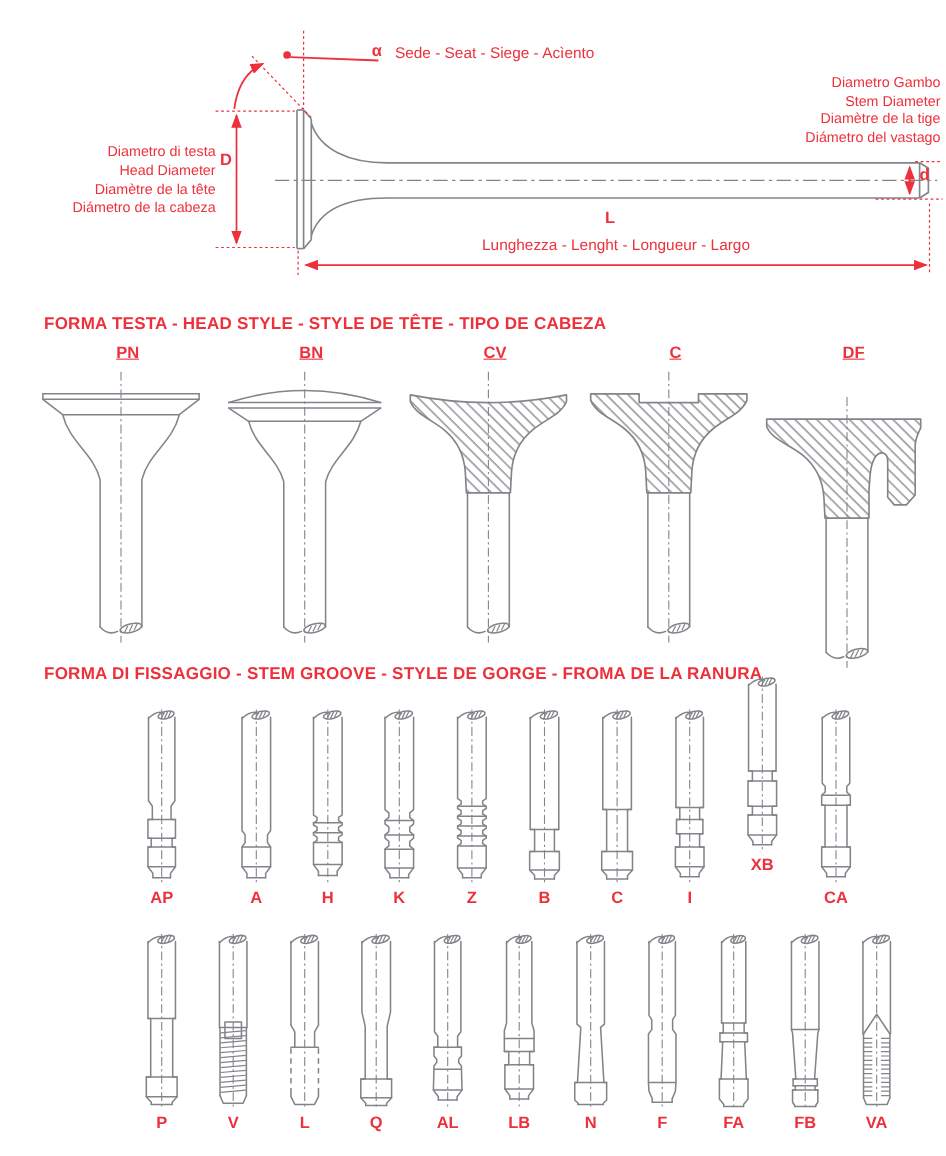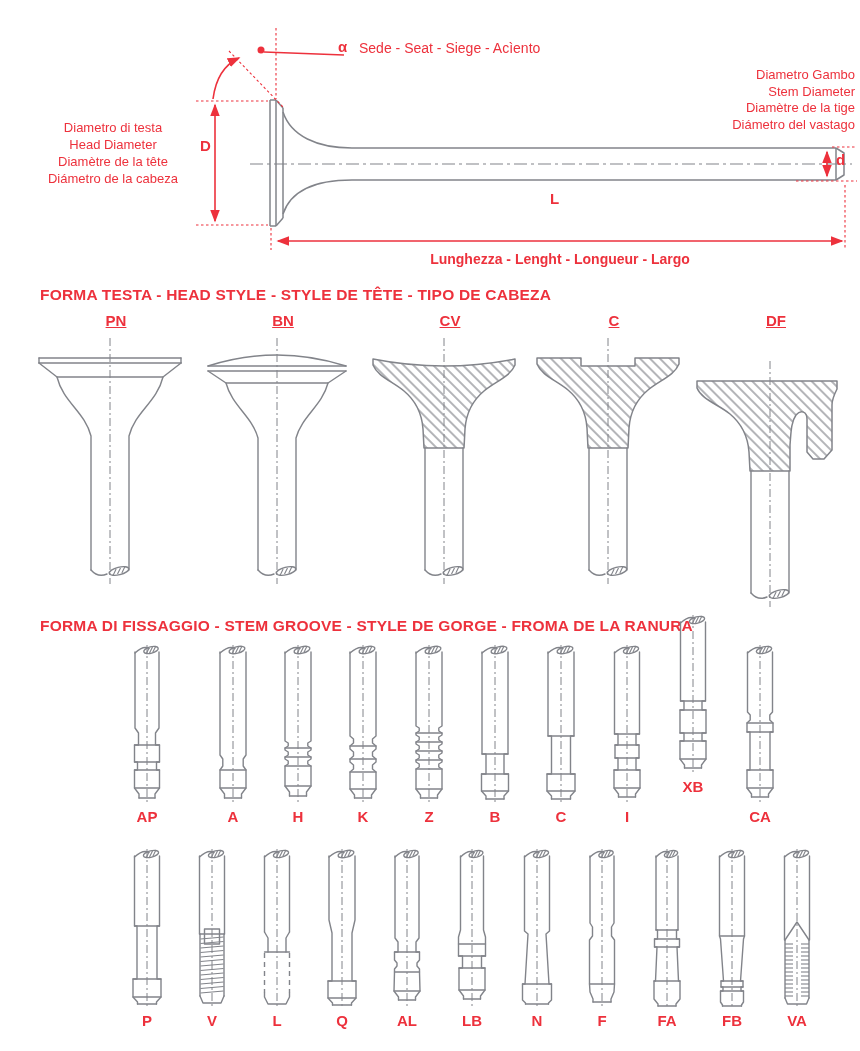--- a/index.html
+++ b/index.html
@@ -4,21 +4,21 @@
 <style>
   :root { --accent:#ed313c; --line:#82848a; }
   html,body{margin:0;padding:0;background:#fff;}
   #page{position:relative;width:860px;height:1051px;background:#fff;overflow:hidden;
         font-family:"Liberation Sans",sans-serif;}
   .sec-title{position:absolute;font-weight:bold;font-size:15.5px;letter-spacing:.2px;color:var(--accent);white-space:nowrap;}
   .dimtext{position:absolute;color:var(--accent);font-size:13px;font-weight:400;line-height:17px;}
   .dimtext.ralign{text-align:right;}
   .sym{position:absolute;color:var(--accent);font-weight:bold;font-size:15px;}
   .seat-label{position:absolute;color:var(--accent);font-size:14px;font-weight:500;white-space:nowrap;}
-  .len-label{position:absolute;color:var(--accent);font-size:14px;font-weight:700;text-align:center;margin-top:37px;}
+  .len-label{position:absolute;color:var(--accent);font-size:14px;font-weight:400;text-align:center;}
   svg{display:block;}
   .fig{position:absolute;display:flex;flex-direction:column;align-items:center;}
   .fig-label{color:var(--accent);font-weight:bold;font-size:15px;line-height:18px;text-align:center;margin-top:2px;}
   .fig-label.above{margin:0 0 2px 12px;text-decoration:underline;}
   .ln{fill:none;stroke:var(--line);stroke-width:1.4;stroke-linejoin:round;stroke-linecap:round;}
   .lnd{fill:none;stroke:var(--line);stroke-width:1.4;stroke-dasharray:5 4;}
   .lnt{stroke:var(--line);stroke-width:1.1;}
   .cl{stroke:var(--line);stroke-width:1;stroke-dasharray:8 3 2 3;fill:none;}
   .hp{stroke:var(--line);stroke-width:1.5;stroke-linejoin:round;}
   .vg{stroke:var(--line);stroke-width:1.5;fill:none;stroke-linejoin:round;}
@@ -70,21 +70,21 @@
       <line class="vr" x1="278" y1="241" x2="842" y2="241" marker-start="url(#arw)" marker-end="url(#arw)"></line>
       <line class="vd" x1="832" y1="147" x2="857" y2="147"></line>
       <line class="vd" x1="796" y1="181" x2="857" y2="181"></line>
       <line class="vr" x1="827" y1="152" x2="827" y2="176" marker-start="url(#arw)" marker-end="url(#arw)"></line>
     </g>
   </svg>
 
   <span class="sym" style="left:338px;top:38px;">α</span>
   <span class="seat-label" style="left:359px;top:40px;">Sede - Seat - Siege - Acìento</span>
 
-  <div class="dimtext ralign" style="left:30px;top:119px;width:166px;text-align:center;">
+  <div class="dimtext ralign" style="left:30px;top:129px;width:166px;">
     <div>Diametro di testa</div>
     <div>Head Diameter</div>
     <div>Diamètre de la tête</div>
     <div>Diámetro de la cabeza</div>
   </div>
   <span class="sym" style="left:200px;top:137px;">D</span>
 
   <div class="dimtext ralign" style="left:645px;top:67px;width:210px;line-height:16.5px;">
     <div>Diametro Gambo</div>
     <div>Stem Diameter</div>
@@ -195,21 +195,21 @@
           <g transform="rotate(-14 94 239)">
             <ellipse class="ln" cx="94" cy="239" rx="10" ry="3.8" fill="#fff"></ellipse>
             <line class="lnt" x1="87.3" y1="241.6" x2="91.7" y2="236.4"></line>
             <line class="lnt" x1="91.8" y1="241.6" x2="96.2" y2="236.4"></line>
             <line class="lnt" x1="96.3" y1="241.6" x2="100.7" y2="236.4"></line>
           </g>
         </svg>
       </div>
     </div>
 
-  <div class="sec-title" style="left:40px;top:604px;margin-top:13px;">FORMA DI FISSAGGIO - STEM GROOVE - STYLE DE GORGE - FROMA DE LA RANURA</div>
+  <div class="sec-title" style="left:40px;top:604px;">FORMA DI FISSAGGIO - STEM GROOVE - STYLE DE GORGE - FROMA DE LA RANURA</div>
   <div id="stems-row1">
       <div class="fig" style="left: 111px; top: 642px; width: 72px;">
         <svg width="72" height="164" viewBox="0 0 72 164">
           <line class="cl" x1="36" y1="3" x2="36" y2="162"></line>
           <path class="ln" d="M48,10 L48,86 L44.5,91 L44.5,103 L48.5,103 L48.5,120 L45.5,120 L45.5,128 L48.5,128 L48.5,146 L44,152 L44,156"></path>
           <path class="ln" d="M24,10 L24,86 L27.5,91 L27.5,103 L23.5,103 L23.5,120 L26.5,120 L26.5,128 L23.5,128 L23.5,146 L28,152 L28,156"></path>
           <line class="ln" x1="28" y1="156" x2="44" y2="156"></line>
           <line class="ln" x1="23.5" y1="103" x2="48.5" y2="103"></line>
           <line class="ln" x1="23.5" y1="120" x2="48.5" y2="120"></line>
           <line class="ln" x1="23.5" y1="128" x2="48.5" y2="128"></line>

